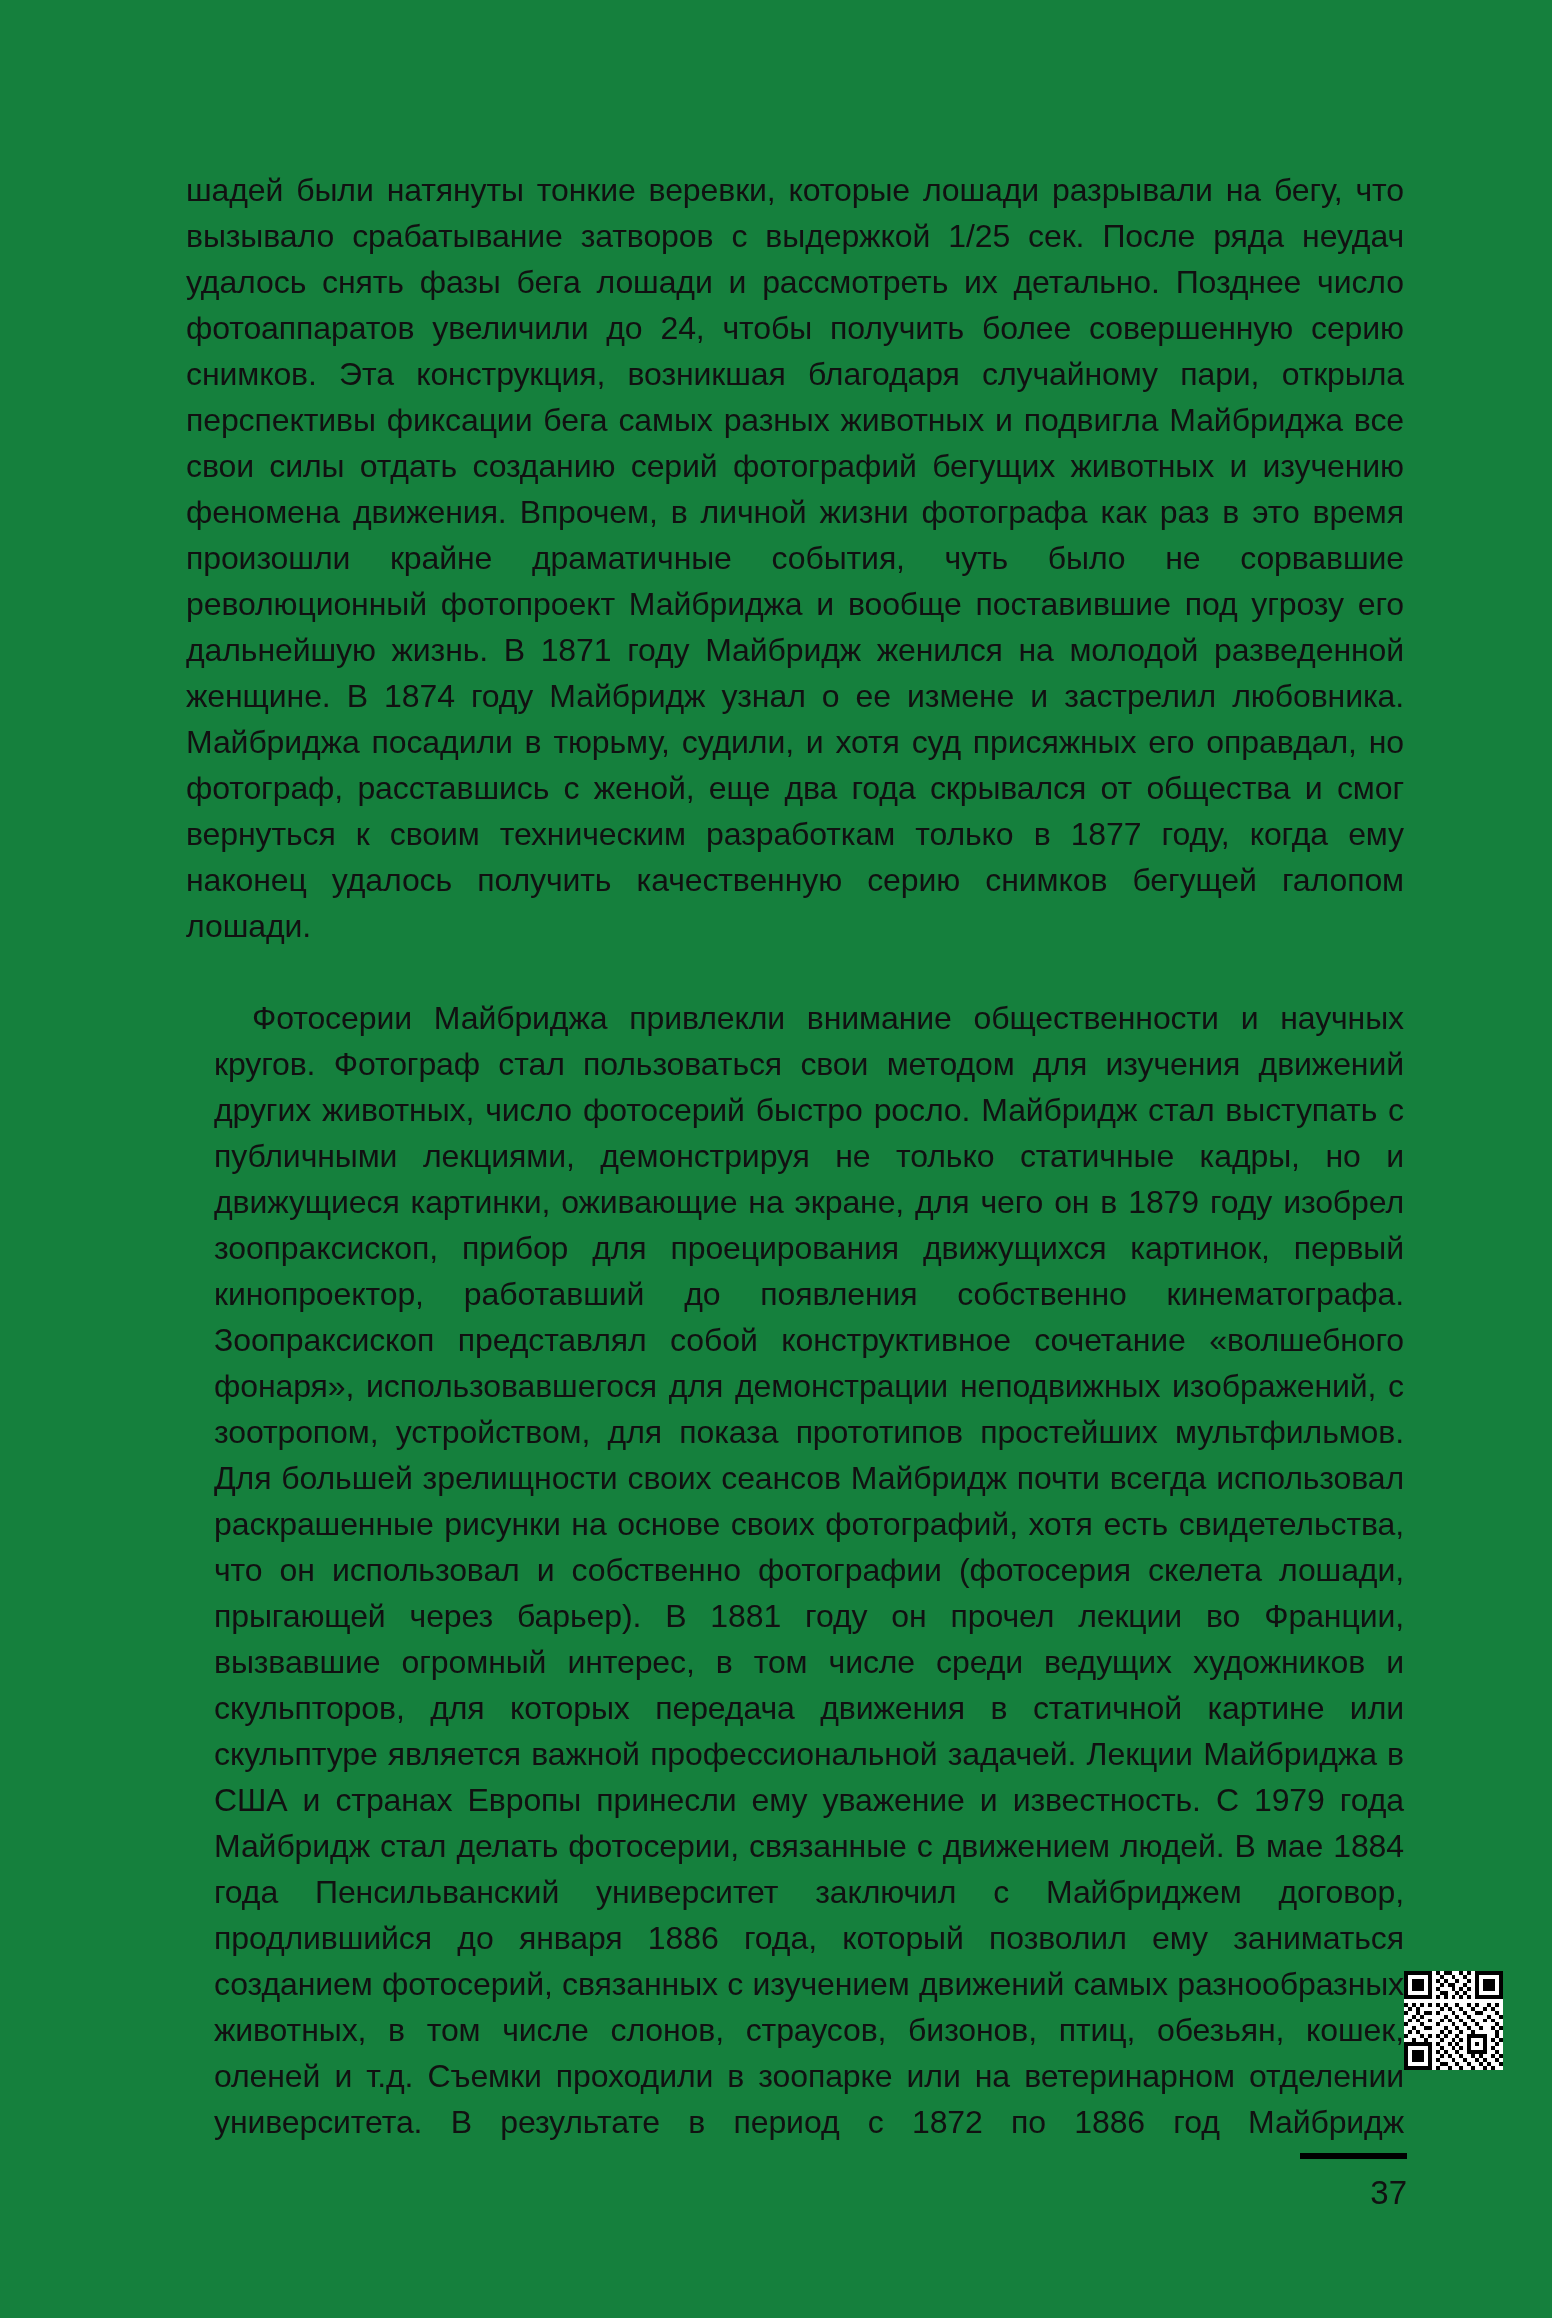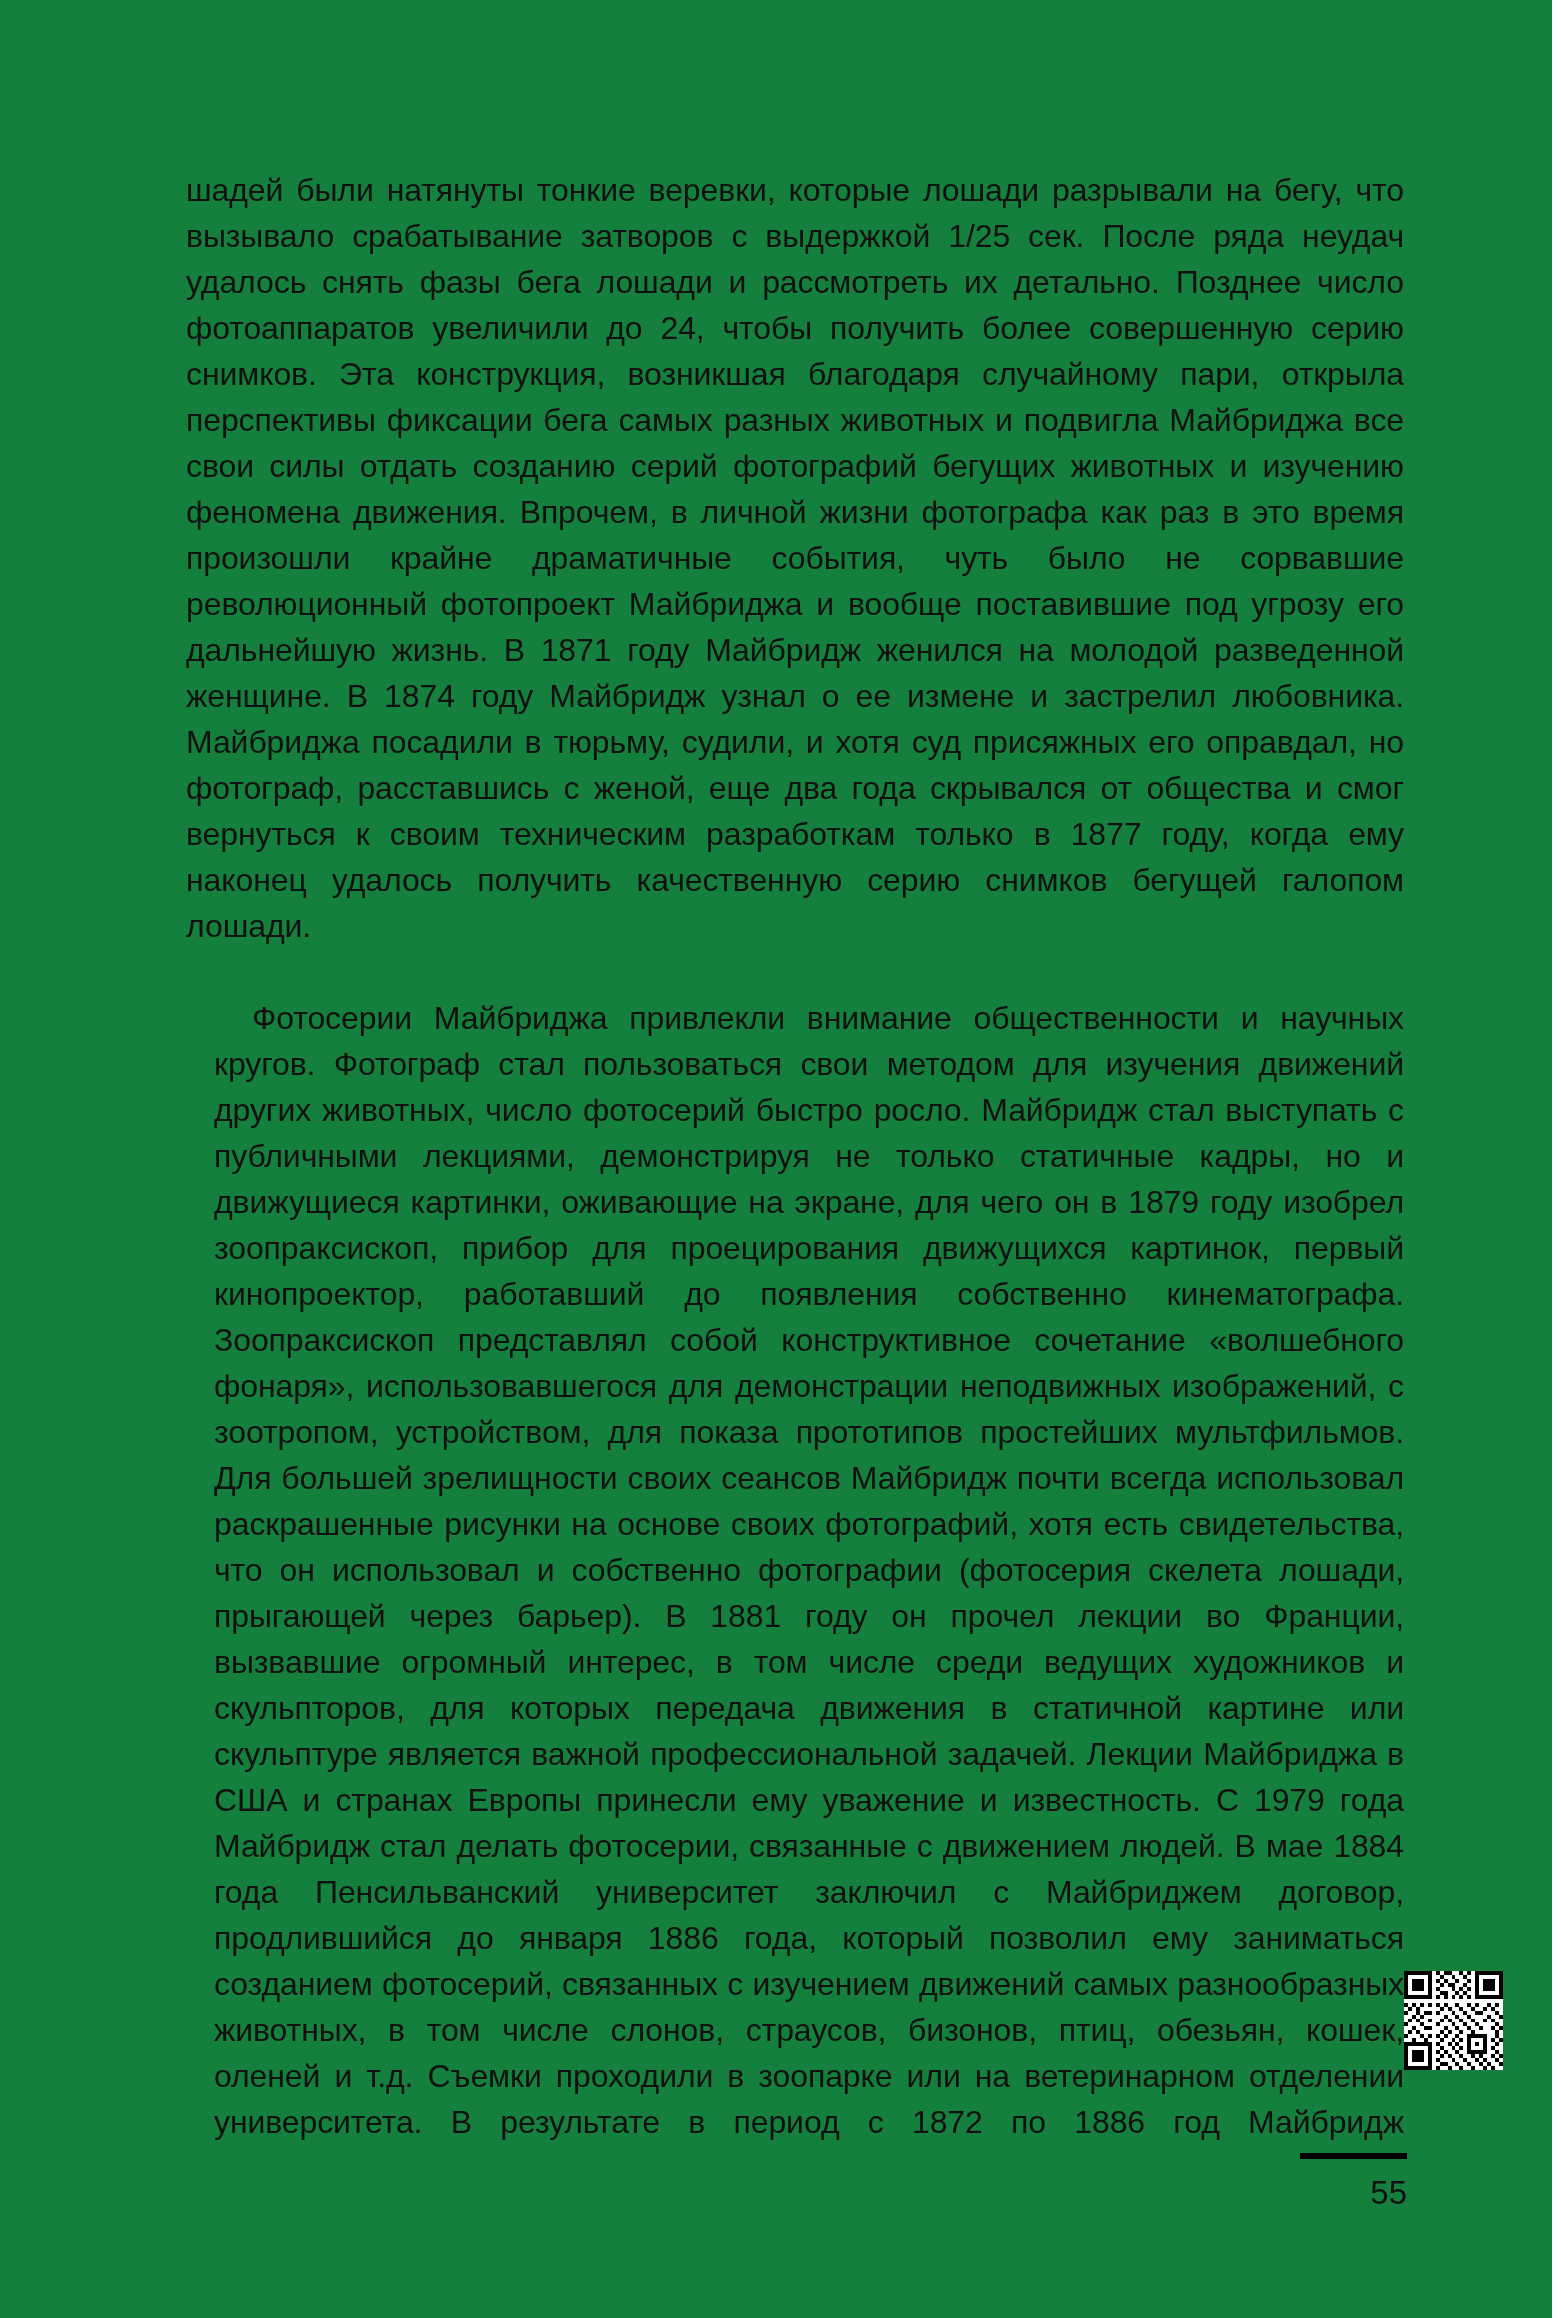--- a/index.html
+++ b/index.html
@@ -264,16 +264,16 @@
         <rect x="14" y="24" width="1" height="1"></rect>
           <rect x="17" y="24" width="1" height="1"></rect>
         <rect x="20" y="24" width="1" height="1"></rect>
           <rect x="22" y="24" width="1" height="1"></rect>
       </g>
     </svg>
   </div>
 
   <div class="footer-rule"></div>
 
-  <div class="page-number">55</div>
+  <div class="page-number">37</div>
 
 </div>
 
 
 </body></html>

